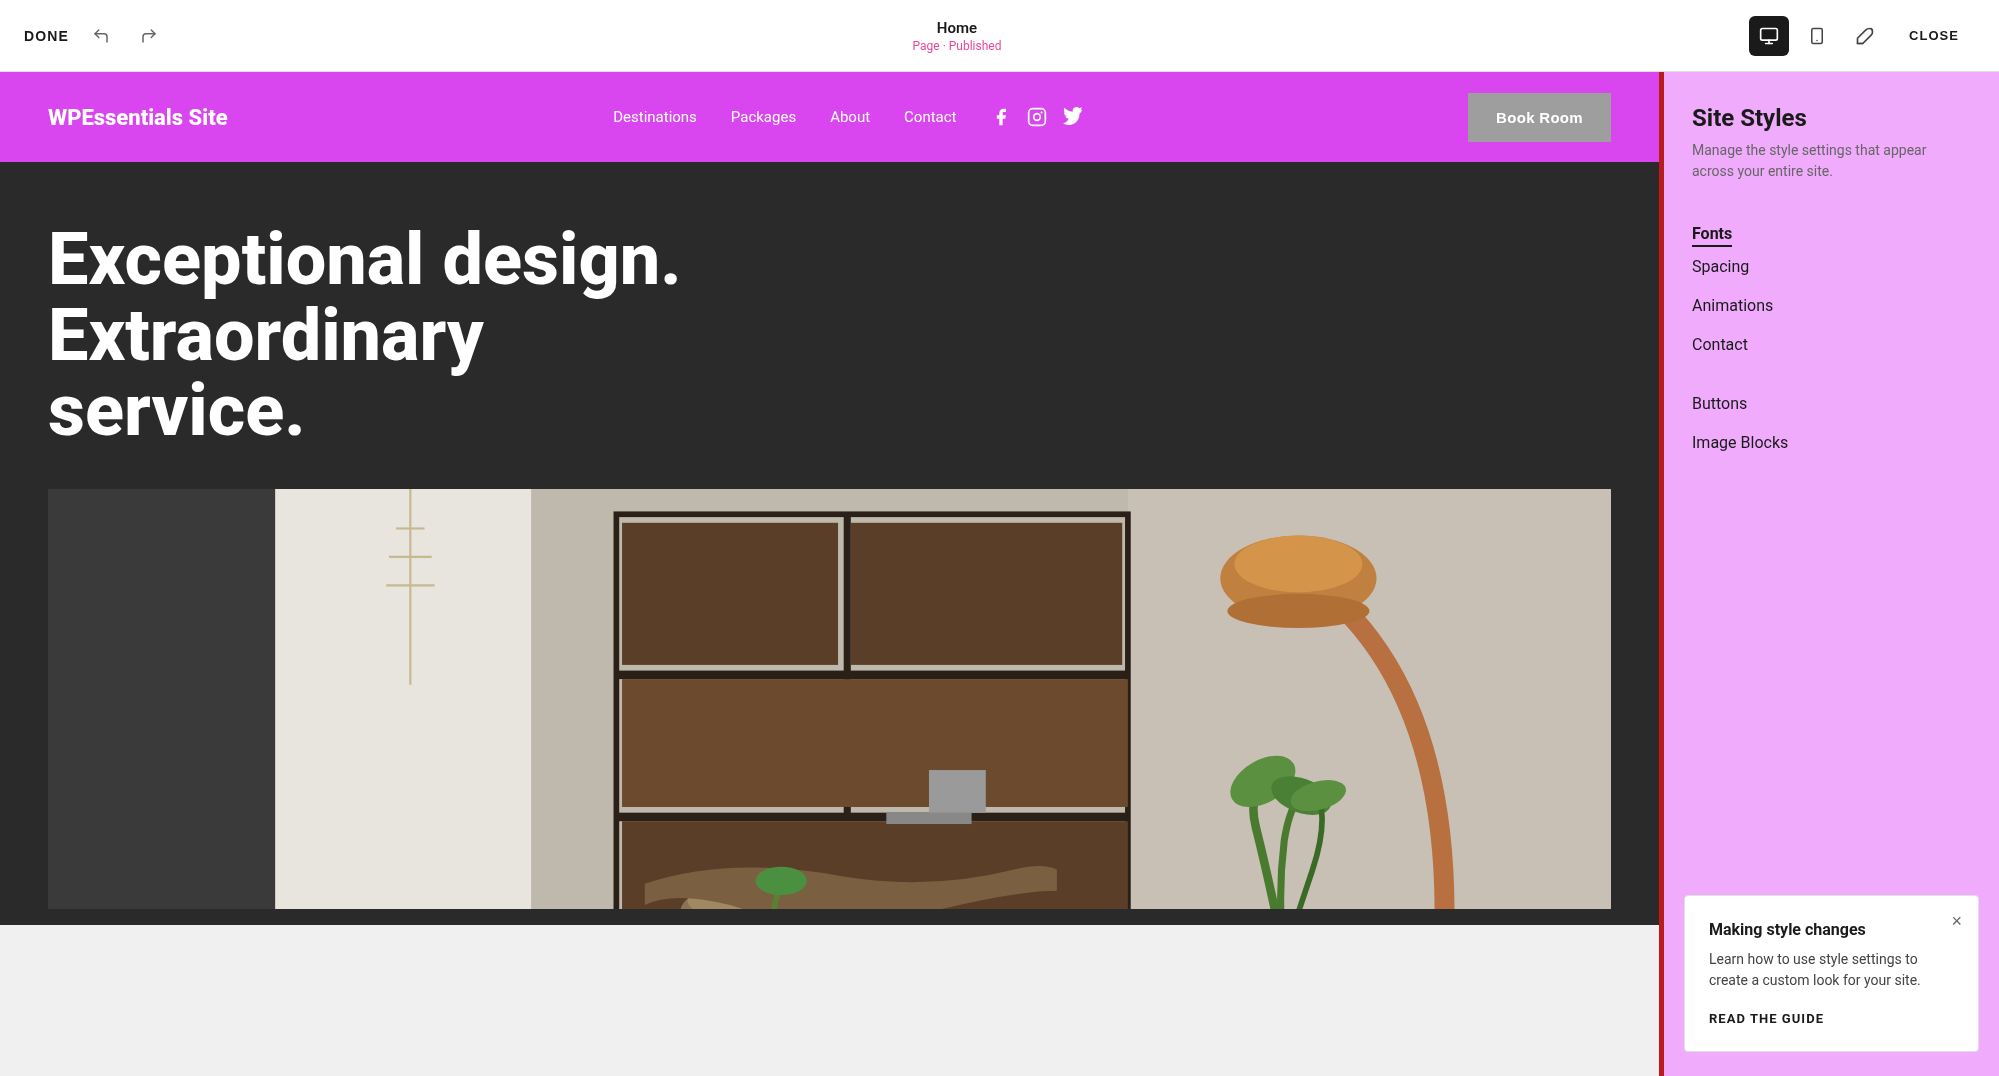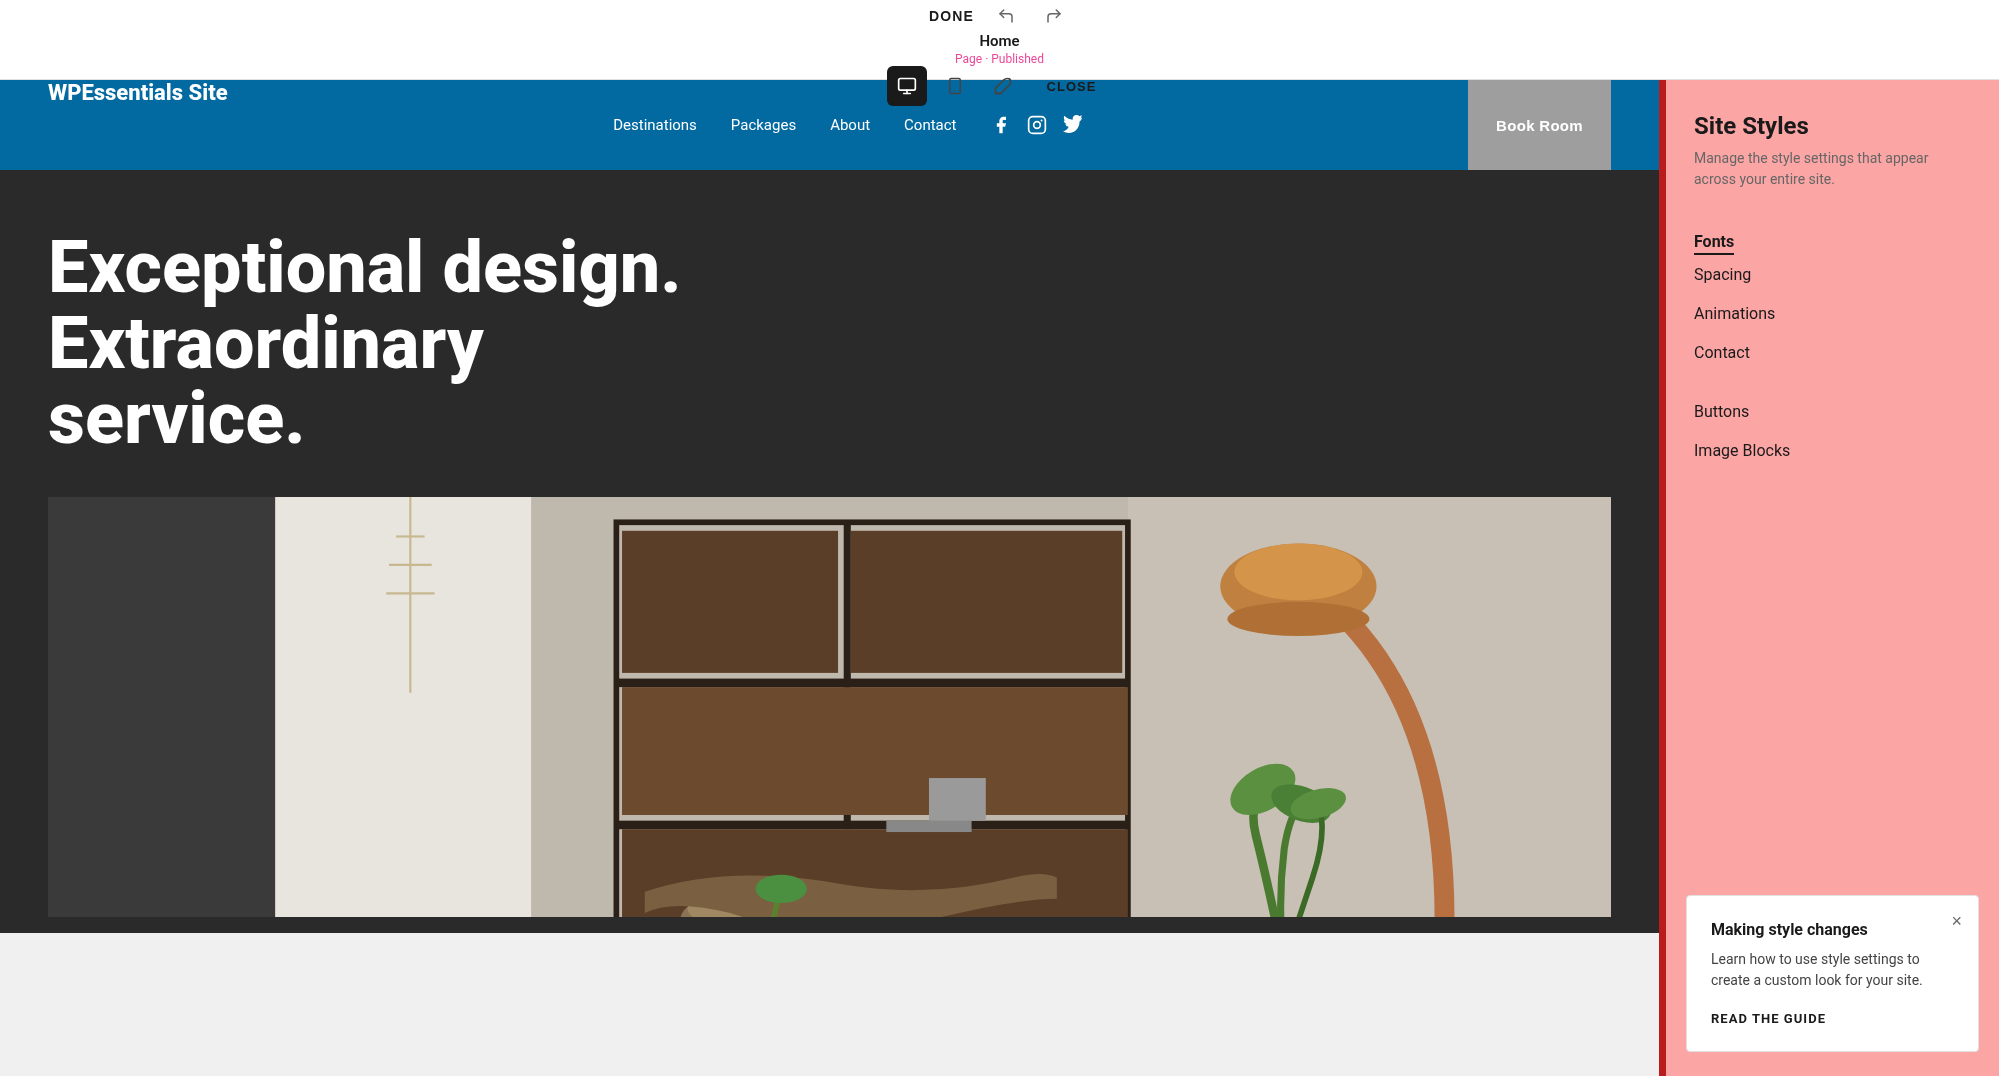--- a/index.html
+++ b/index.html
@@ -1,29 +1,28 @@
 <!DOCTYPE html>
 <html><head>
   <meta charset="utf-8">
   <style>
     * { box-sizing: border-box; margin: 0; padding: 0; }
     body { font-family: -apple-system, BlinkMacSystemFont, 'Segoe UI', Roboto, sans-serif; background: #f0f0f0; display: flex; flex-direction: column; height: 1076px; width: 1999px; overflow: hidden; }
 
     
     .toolbar {
-      height: 80px;
+      height: 72px;
       background: #ffffff;
       border-bottom: 1px solid #e0e0e0;
       display: flex;
       align-items: center;
       justify-content: space-between;
       padding: 0 24px;
       flex-shrink: 0;
       z-index: 10;
-      flex-direction: column;
     }
     .toolbar-left { display: flex; align-items: center; gap: 16px; }
     .toolbar-done {
       font-size: 14px;
       font-weight: 700;
       letter-spacing: 0.08em;
       color: #1a1a1a;
       cursor: pointer;
       background: none;
       border: none;
@@ -84,24 +83,25 @@
     }
 
     
     .site-preview {
       background: #fff;
       width: 100%;
     }
 
     
     .site-header {
-      background: #0369a1;
-      padding: 0 48px;
+      background: #d946ef;
+      padding: 6px 48px;
       height: 90px;
       display: flex;
+      align-items: center;
       justify-content: space-between;
     }
     .site-logo {
       font-size: 22px;
       font-weight: 800;
       color: #ffffff;
       white-space: nowrap;
     }
     .site-nav {
       display: flex;
@@ -163,22 +163,22 @@
         #7a6550 100%
       );
       position: relative;
       overflow: hidden;
     }
 
     
     .right-panel {
       width: 340px;
       min-width: 340px;
-      background: #fca5a5;
-      border-left: 7px solid #b91c1c;
+      background: #f0abfc;
+      border-left: 5px solid #b91c1c;
       display: flex;
       flex-direction: column;
       overflow-y: auto;
     }
     .panel-header {
       padding: 32px 28px 16px;
     }
     .panel-title {
       font-size: 24px;
       font-weight: 700;

